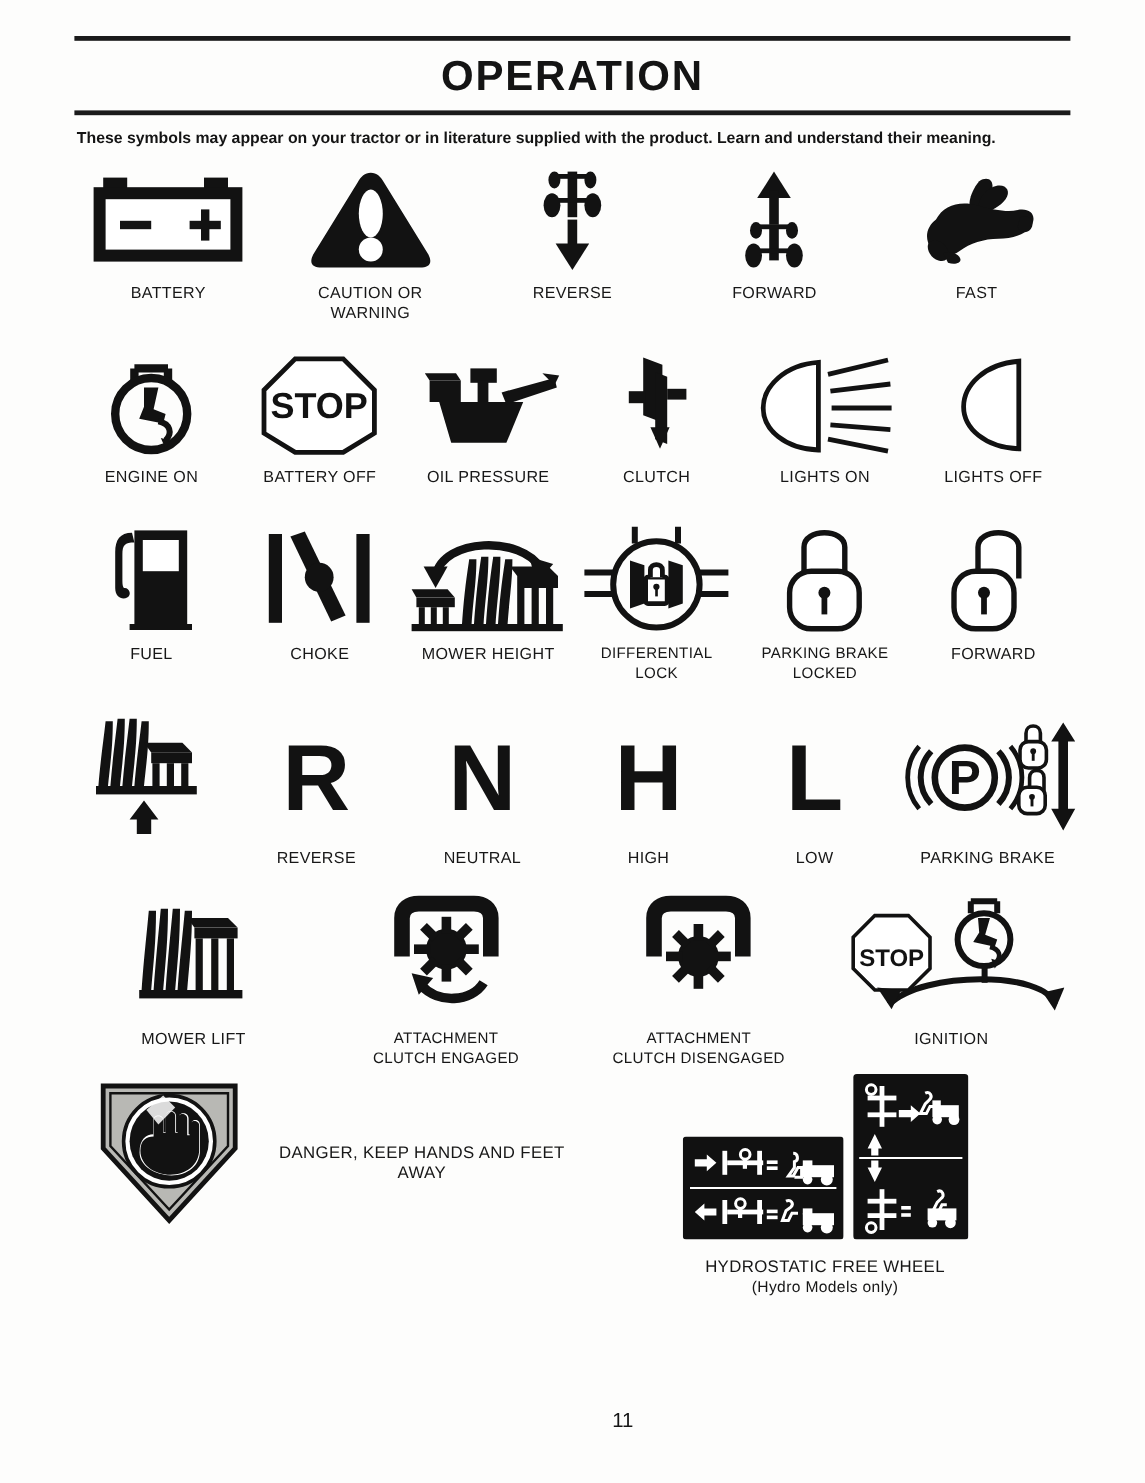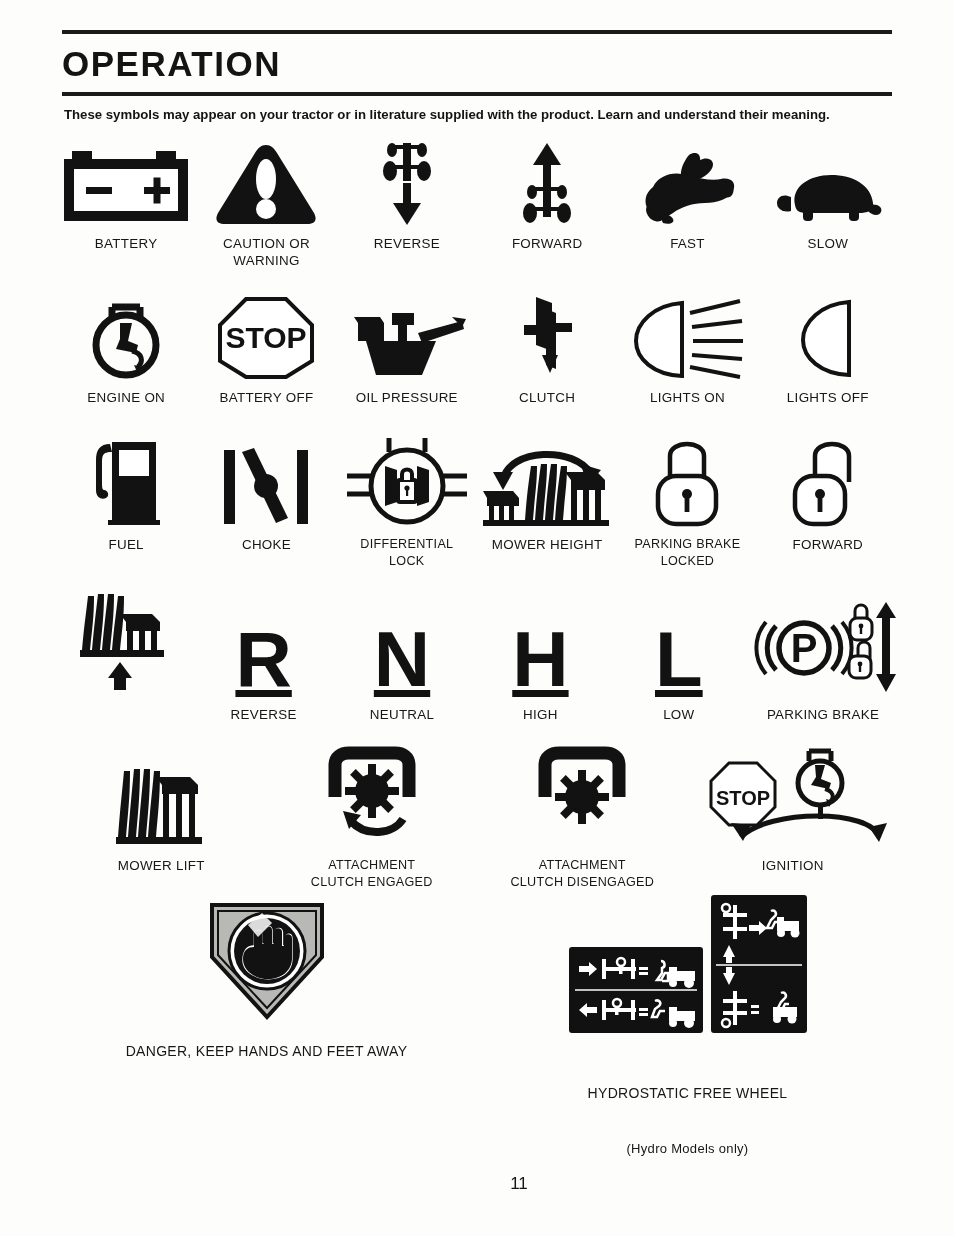--- a/index.html
+++ b/index.html
@@ -31,21 +31,21 @@
     height: 4px;
     background: #1b1b1b;
     margin-bottom: 6px;
   }
   .rule-bottom {
     height: 4px;
     background: #1b1b1b;
     margin-top: 2px;
   }
   .title {
-    text-align: left;
+    text-align: center;
     font-size: 35px;
     font-weight: bold;
     letter-spacing: 1.5px;
     line-height: 44px;
     padding: 2px 0 4px 0;
     color: #141414;
   }
   .intro {
     font-size: 13.2px;
     line-height: 17px;
@@ -65,23 +65,22 @@
   }
   .cell {
     flex: 1 1 0;
     display: flex;
     flex-direction: column;
     align-items: center;
     justify-content: flex-start;
   }
   .sym {
     display: flex;
-    align-items: flex-end;
+    align-items: center;
     justify-content: center;
-    text-decoration: underline;
   }
   .cap {
     text-align: center;
     font-size: 13.4px;
     line-height: 17px;
     letter-spacing: 0.3px;
     color: #171717;
     margin-top: 8px;
     white-space: pre-line;
   }
@@ -110,29 +109,28 @@
 
   
   .bottom {
     display: flex;
     padding: 4px 56px 0 56px;
     align-items: flex-start;
   }
   .bottom-left {
     flex: 1 1 0;
     display: flex;
-    flex-direction: column;
+    flex-direction: row;
     align-items: center;
   }
   .bottom-right {
     flex: 1 1 0;
     display: flex;
     flex-direction: column;
     align-items: center;
-    gap: 38px;
   }
   .decal-pair {
     display: flex;
     align-items: flex-end;
     gap: 8px;
   }
   .pageno {
     position: absolute;
     bottom: 42px;
     left: 0;
@@ -234,34 +232,20 @@
               <path d="M24 38 C30 26 44 22 58 26 C72 30 84 32 92 30 C102 28 108 34 104 42 C100 50 88 54 76 54 C64 54 52 58 44 64 C36 70 26 70 20 62 C14 54 16 44 24 38 Z"></path>
               <path d="M20 56 C26 54 32 58 34 64 C36 70 32 74 26 72 C18 70 14 58 20 56 Z"></path>
               <path d="M30 66 C36 64 42 66 44 70 C46 74 40 76 34 74 Z"></path>
               <path d="M94 36 C102 34 106 38 104 44 C102 50 94 50 92 44 Z"></path>
             </g>
           </svg>
         </div>
         <div class="cap">FAST</div>
       </div>
 
-      <div class="cell">
-        <div class="sym">
-          <svg width="118" height="62" viewBox="0 0 118 62">
-            <g fill="#121212">
-              <path d="M26 40 C22 22 40 10 62 10 C84 10 102 20 104 38 C105 46 98 48 90 48 L38 48 C30 48 27 46 26 40 Z"></path>
-              <path d="M22 32 C14 28 8 32 8 38 C8 44 14 48 22 46 Z"></path>
-              <path d="M100 40 C108 38 114 42 112 47 C110 52 102 50 99 46 Z"></path>
-              <rect x="34" y="44" width="10" height="12" rx="4"></rect>
-              <rect x="80" y="44" width="10" height="12" rx="4"></rect>
-            </g>
-          </svg>
-        </div>
-        <div class="cap">SLOW</div>
-      </div>
     </div>
 
     <div class="row r2 row-2">
 
       <div class="cell">
         <div class="sym">
           <svg width="92" height="86" viewBox="0 0 92 86">
             <g fill="none" stroke="#121212" stroke-width="7">
               <path d="M32 12 L32 24 M60 12 L60 24 M32 12 L60 12"></path>
               <circle cx="46" cy="50" r="30"></circle>
@@ -365,44 +349,20 @@
           <svg width="96" height="82" viewBox="0 0 96 82">
             <g fill="#121212">
               <rect x="6" y="4" width="11" height="74"></rect>
               <rect x="79" y="4" width="11" height="74"></rect>
               <path d="M24 6 L36 2 L70 72 L58 77 Z"></path>
               <circle cx="48" cy="40" r="12"></circle>
             </g>
           </svg>
         </div>
         <div class="cap">CHOKE</div>
-      </div>
-
-      <div class="cell">
-        <div class="sym">
-          <svg width="128" height="94" viewBox="0 0 128 94">
-            <g fill="none" stroke="#121212" stroke-width="5">
-              <circle cx="64" cy="52" r="36"></circle>
-              <path d="M46 18 L46 4 M82 18 L82 4"></path>
-              <path d="M28 42 L4 42 M28 60 L4 60 M100 42 L124 42 M100 60 L124 60"></path>
-            </g>
-            <g fill="#121212">
-              <path d="M42 32 L54 36 L54 68 L42 72 Z"></path>
-              <path d="M74 32 L86 36 L86 68 L74 72 Z"></path>
-            </g>
-            <g fill="#ffffff" stroke="#121212" stroke-width="4">
-              <rect x="55" y="46" width="18" height="22" rx="2"></rect>
-              <path d="M59 46 L59 40 C59 34 69 34 69 40 L69 46"></path>
-            </g>
-            <circle cx="64" cy="54" r="2.6" fill="#121212"></circle>
-            <rect x="63" y="55" width="2.2" height="7" fill="#121212"></rect>
-          </svg>
-        </div>
-        <div class="cap cap-small">DIFFERENTIAL
-LOCK</div>
       </div>
 
       <div class="cell">
         <div class="sym">
           <svg width="136" height="92" viewBox="0 0 136 92">
             <path d="M24 44 C30 12 96 10 112 38" fill="none" stroke="#121212" stroke-width="7"></path>
             <path d="M14 36 L34 36 L24 54 Z" fill="#121212"></path>
             <path d="M102 28 L122 34 L108 50 Z" fill="#121212"></path>
             <g fill="#121212">
               <path d="M58 30 C58 48 56 58 54 84 L46 84 C48 56 50 44 52 30 Z"></path>
@@ -417,20 +377,44 @@
               <rect x="8" y="62" width="32" height="8"></rect>
               <path d="M8 62 L40 62 L34 55 L4 55 Z"></path>
               <rect x="10" y="70" width="5" height="14"></rect>
               <rect x="20" y="70" width="5" height="14"></rect>
               <rect x="30" y="70" width="5" height="14"></rect>
               <rect x="4" y="84" width="126" height="6"></rect>
             </g>
           </svg>
         </div>
         <div class="cap">MOWER HEIGHT</div>
+      </div>
+
+      <div class="cell">
+        <div class="sym">
+          <svg width="128" height="94" viewBox="0 0 128 94">
+            <g fill="none" stroke="#121212" stroke-width="5">
+              <circle cx="64" cy="52" r="36"></circle>
+              <path d="M46 18 L46 4 M82 18 L82 4"></path>
+              <path d="M28 42 L4 42 M28 60 L4 60 M100 42 L124 42 M100 60 L124 60"></path>
+            </g>
+            <g fill="#121212">
+              <path d="M42 32 L54 36 L54 68 L42 72 Z"></path>
+              <path d="M74 32 L86 36 L86 68 L74 72 Z"></path>
+            </g>
+            <g fill="#ffffff" stroke="#121212" stroke-width="4">
+              <rect x="55" y="46" width="18" height="22" rx="2"></rect>
+              <path d="M59 46 L59 40 C59 34 69 34 69 40 L69 46"></path>
+            </g>
+            <circle cx="64" cy="54" r="2.6" fill="#121212"></circle>
+            <rect x="63" y="55" width="2.2" height="7" fill="#121212"></rect>
+          </svg>
+        </div>
+        <div class="cap cap-small">DIFFERENTIAL
+LOCK</div>
       </div>
 
       <div class="cell">
         <div class="sym">
           <svg width="74" height="92" viewBox="0 0 74 92">
             <g fill="#ffffff" stroke="#121212" stroke-width="4.5">
               <path d="M20 42 L20 20 C20 4 54 4 54 20 L54 42"></path>
               <rect x="8" y="40" width="58" height="48" rx="18"></rect>
             </g>
             <circle cx="37" cy="58" r="5" fill="#121212"></circle>

